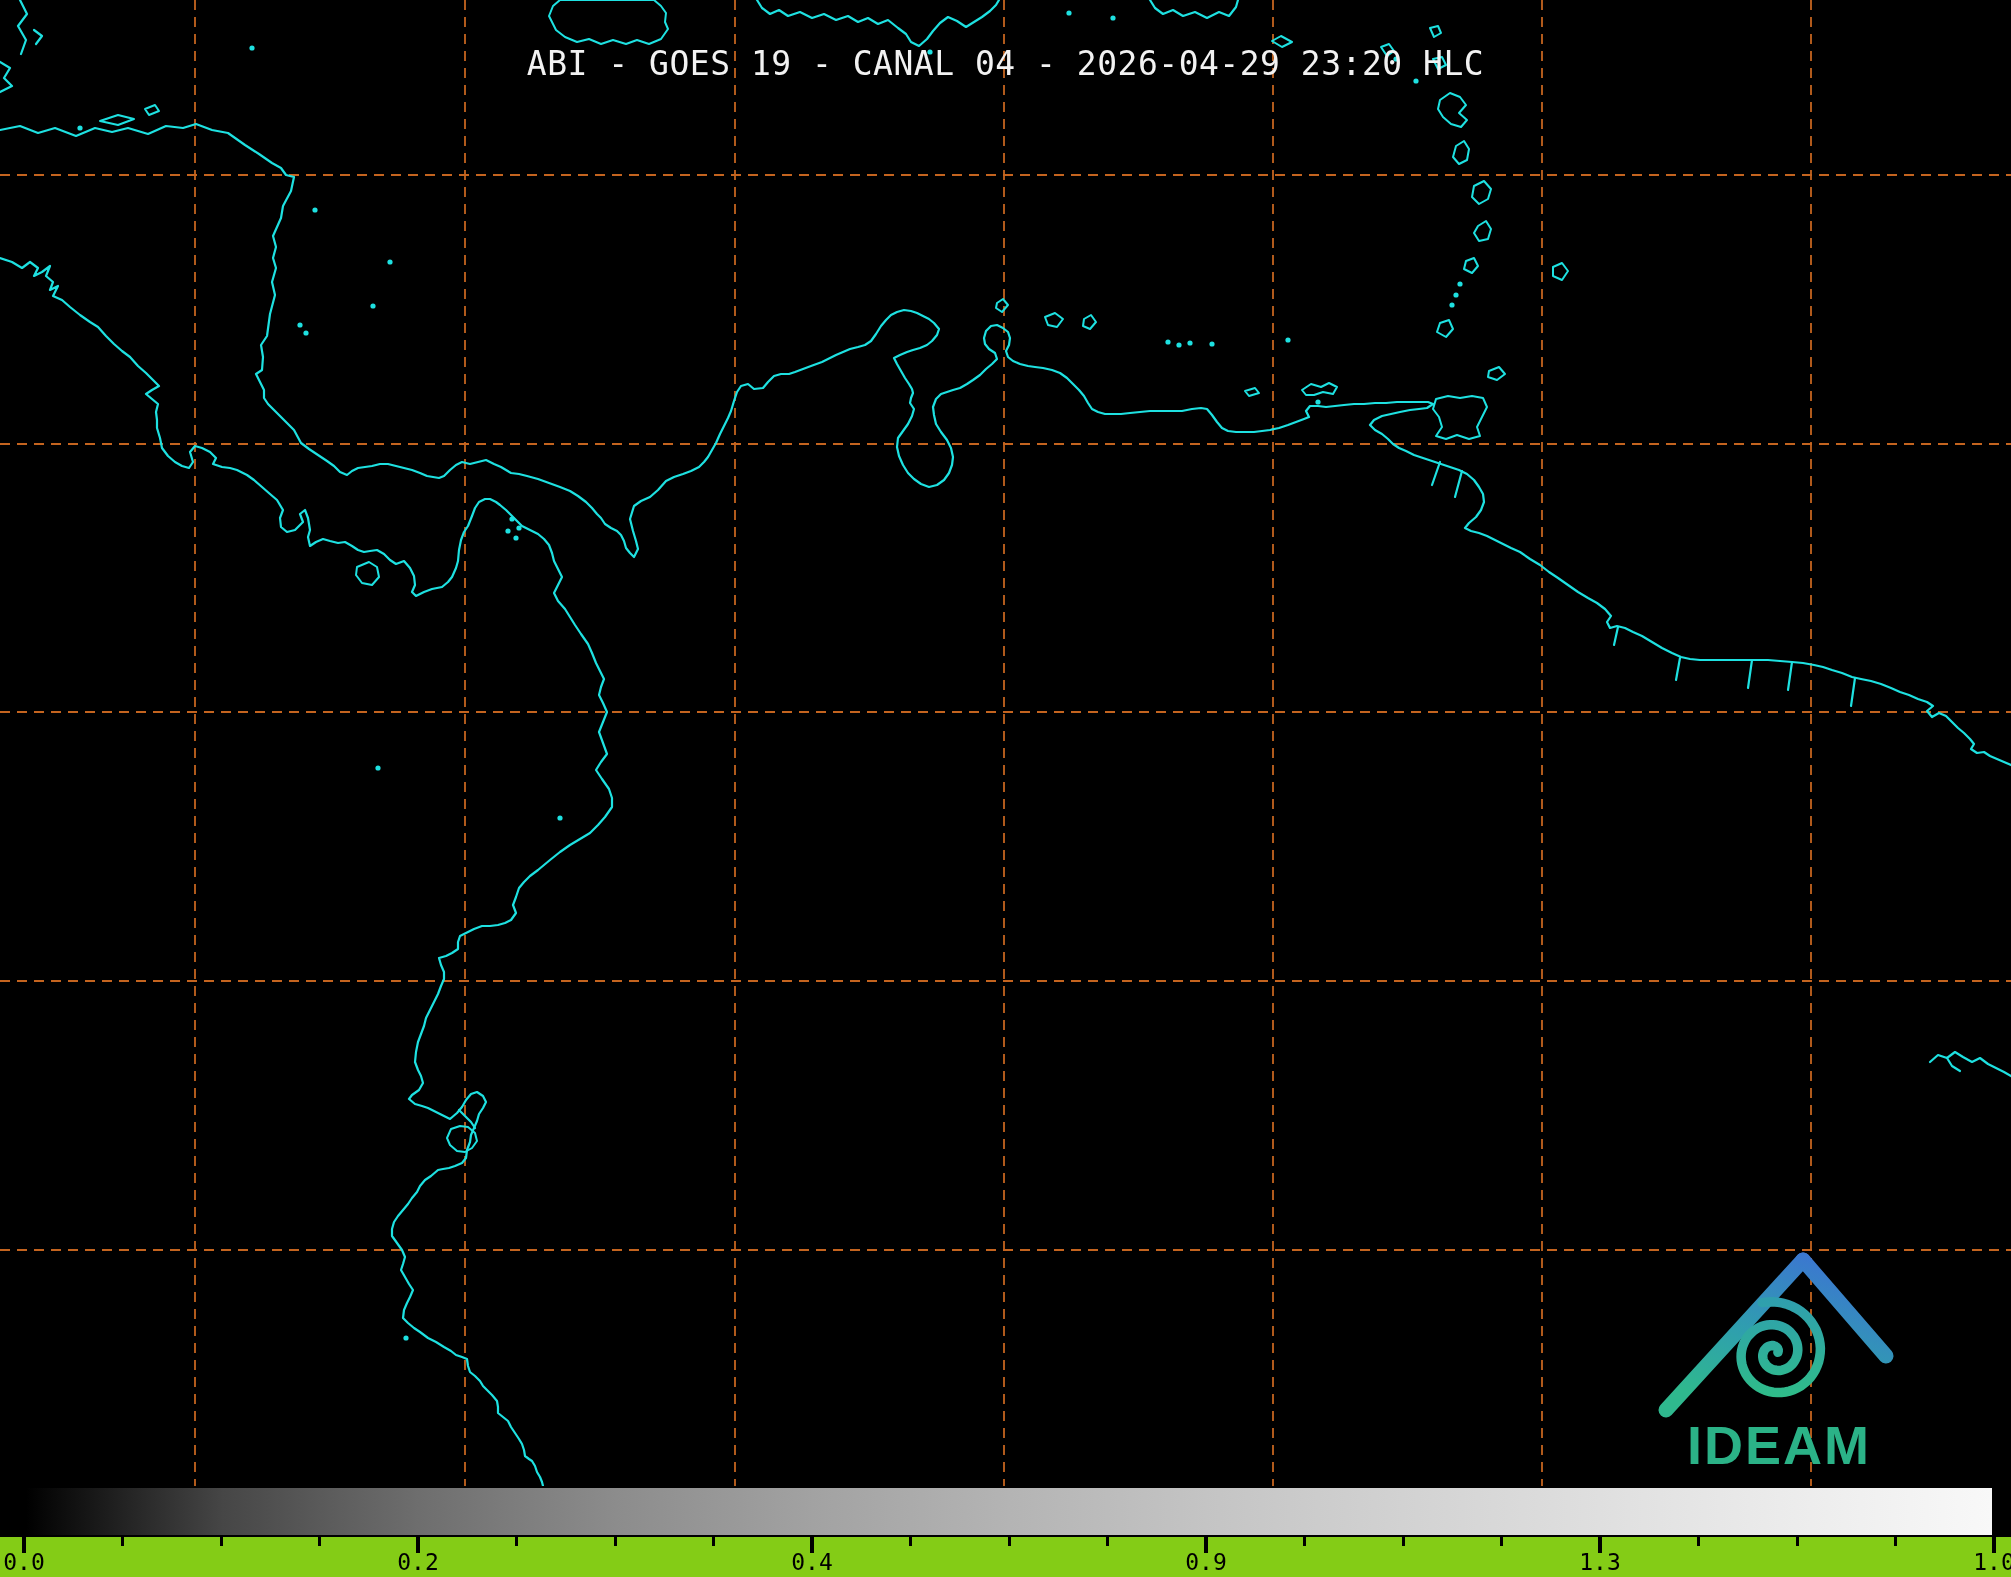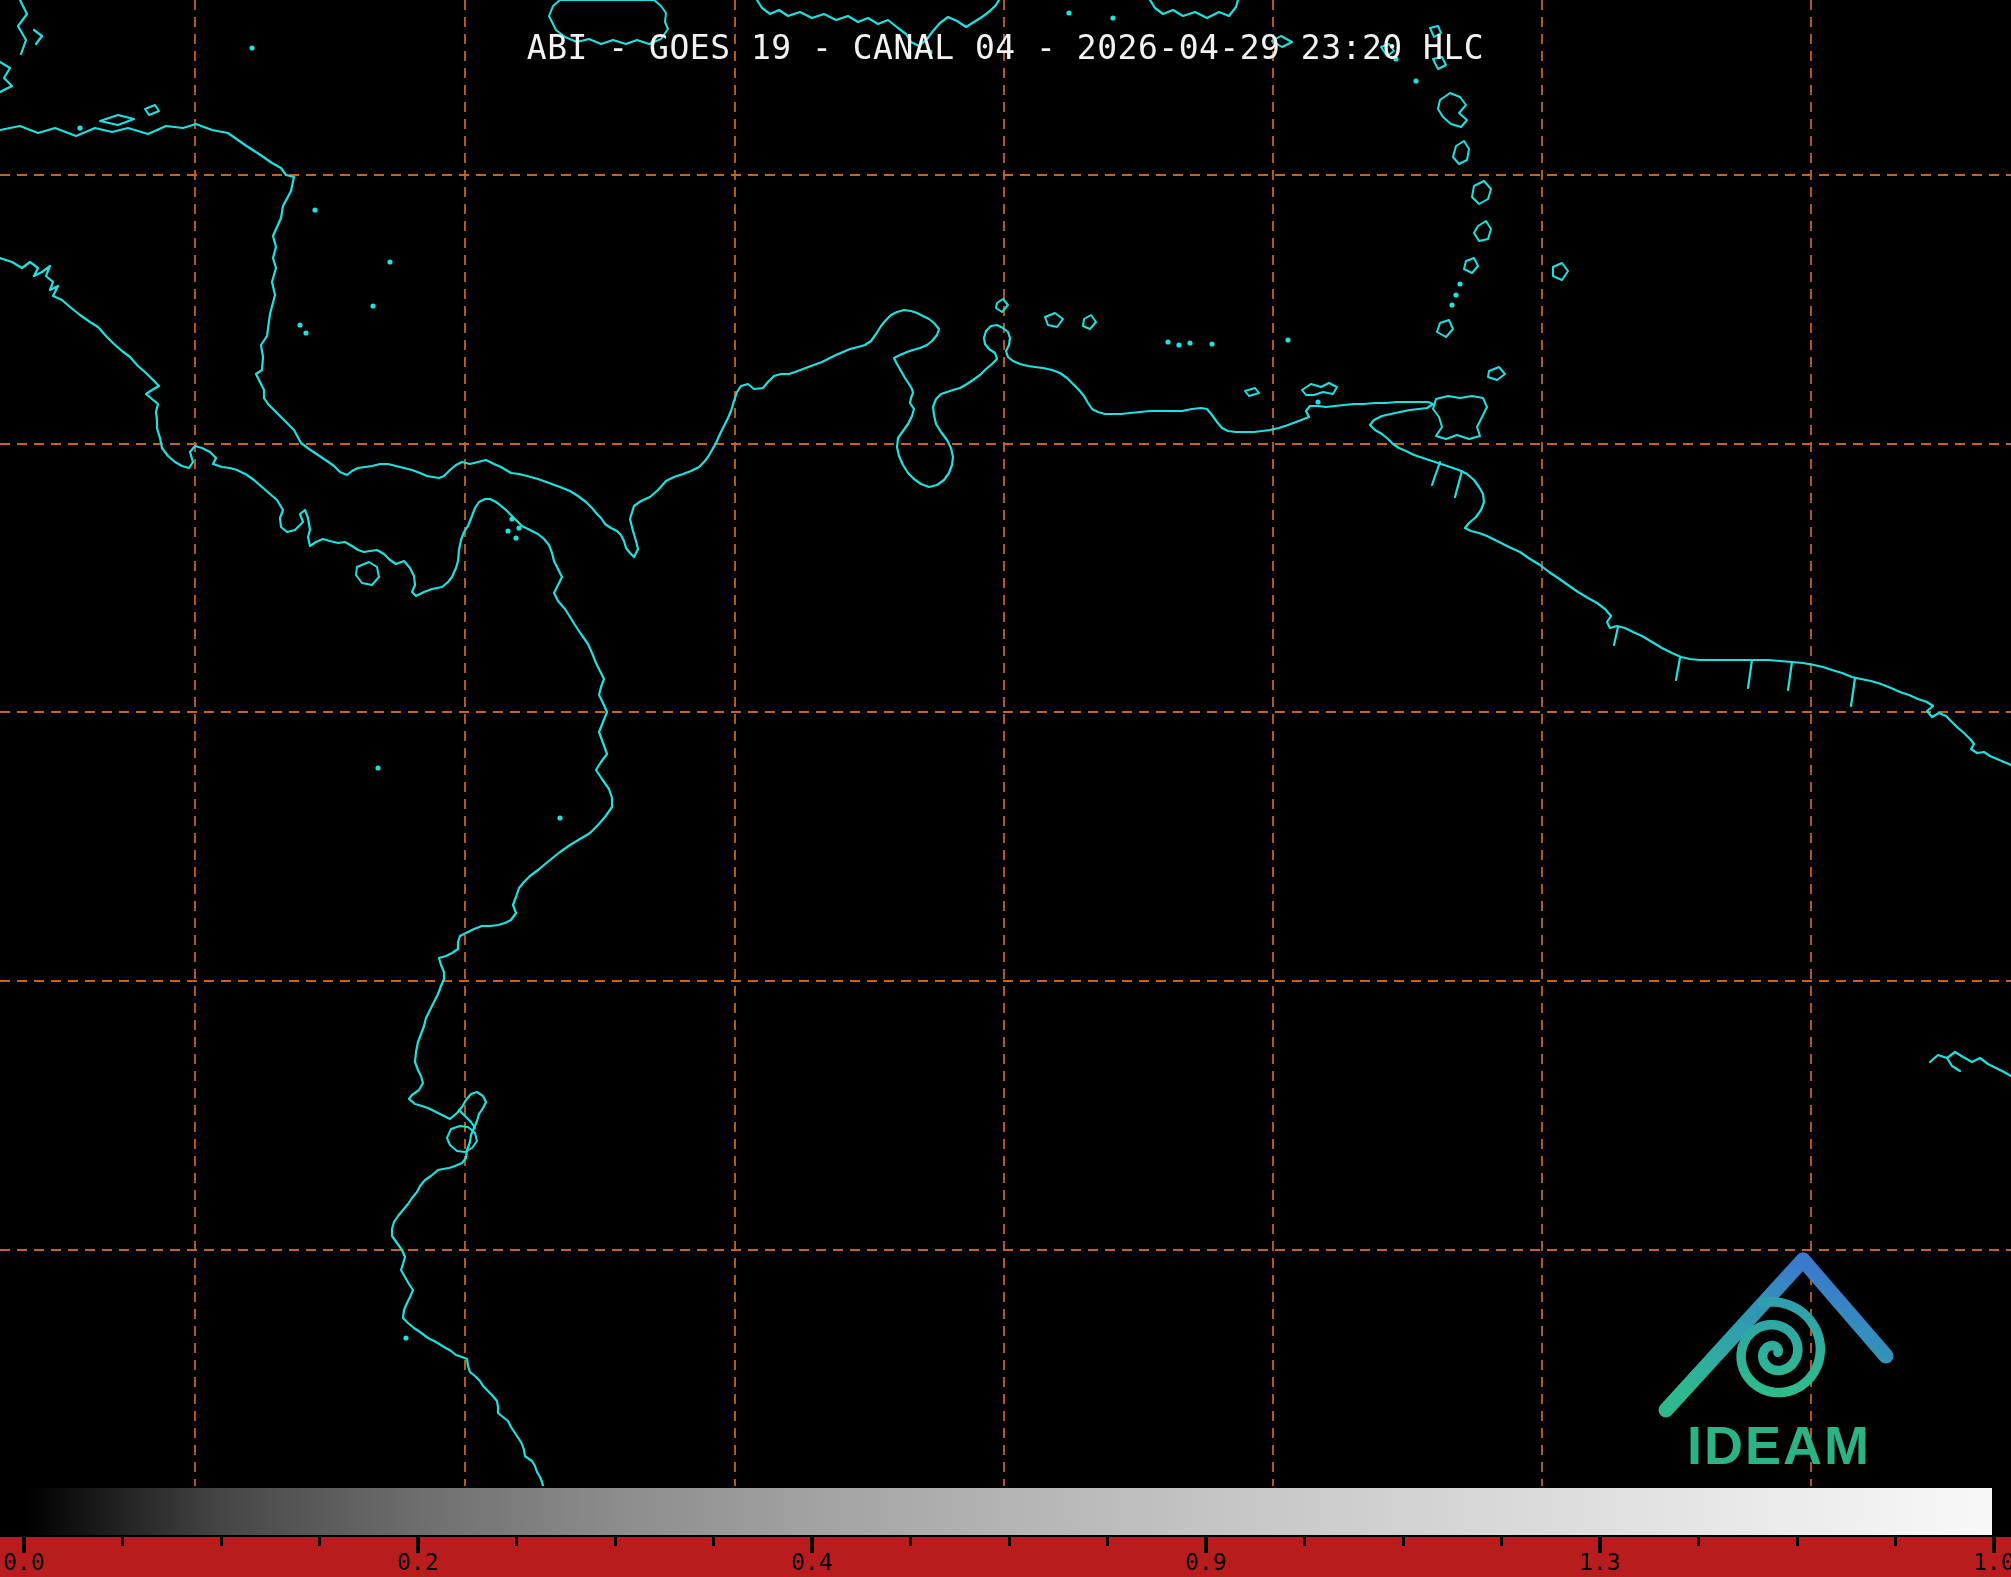--- a/index.html
+++ b/index.html
@@ -3,27 +3,27 @@
 <meta charset="utf-8">
 <style>
   html,body{margin:0;padding:0;background:#000;}
   .stage{position:relative;width:2011px;height:1577px;background:#000;overflow:hidden;
          font-family:"DejaVu Sans Mono","Liberation Mono",monospace;}
   svg.map{position:absolute;left:0;top:0;}
   .gridline{stroke:#c4641f;stroke-width:1.8;stroke-dasharray:10 7;fill:none;}
   .coast{stroke:#1ee1e1;stroke-width:2.2;fill:none;stroke-linejoin:round;stroke-linecap:round;}
   .isle{stroke:#1ee1e1;stroke-width:2;fill:none;stroke-linejoin:round;}
   .cdot{fill:#1ee1e1;}
-  .title{position:absolute;left:0;top:28px;width:100%;text-align:center;
+  .title{position:absolute;left:0;top:44px;width:100%;text-align:center;
          color:#f2f2f2;font-size:33px;letter-spacing:0.5px;white-space:pre;}
   .cbar{position:absolute;left:24px;top:1486px;width:1970px;height:51px;
         border:2px solid #000;box-sizing:border-box;}
   .cbar-label{position:absolute;left:0;top:1496px;width:2011px;text-align:center;
         color:#0a0a0a;font-size:27px;font-weight:bold;}
-  .axis-strip{position:absolute;left:0;top:1537px;width:2011px;height:40px;background:#b91c1c;}
+  .axis-strip{position:absolute;left:0;top:1537px;width:2011px;height:40px;background:#84cc16;}
   .tick{position:absolute;top:0;background:#000;}
   .tick.major{width:4px;height:16px;}
   .tick.minor{width:3px;height:9px;}
   .tick-label{position:absolute;top:12px;transform:translateX(-50%);
         color:#000;font-size:23px;white-space:nowrap;}
   .logo-text{font-family:"Liberation Sans","DejaVu Sans",sans-serif;font-weight:bold;
         font-size:54px;letter-spacing:2px;}
 </style>
 </head>
 <body>

